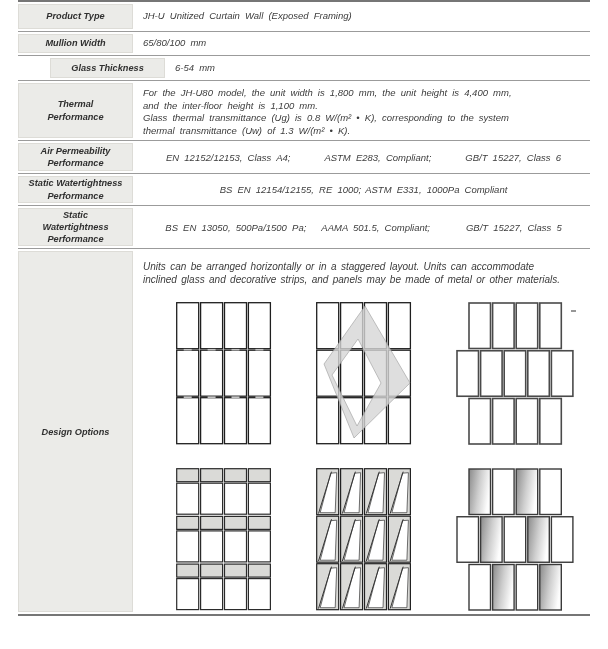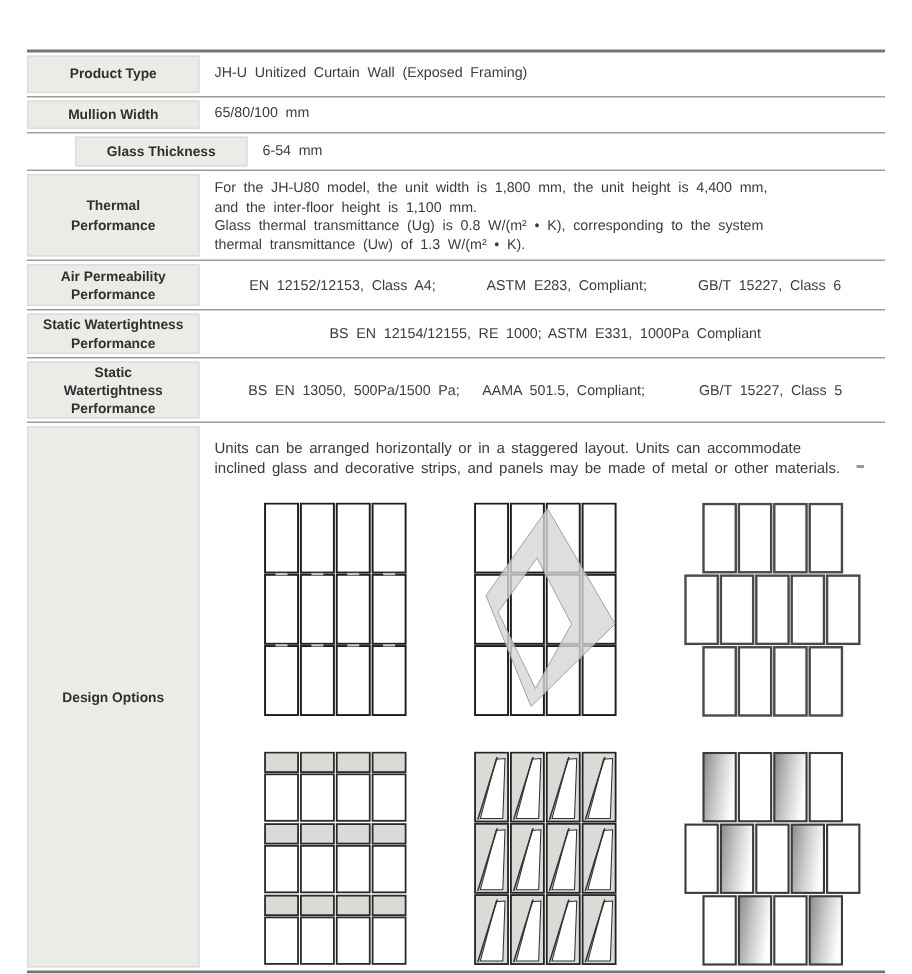--- a/index.html
+++ b/index.html
@@ -2,22 +2,22 @@
 <html><head>
 <meta charset="utf-8">
 <style>
   html,body{margin:0;padding:0;}
   body{
     width:608px;height:649px;background:#ffffff;position:relative;
     font-family:"Liberation Sans",sans-serif;color:#3c3c3c;
     -webkit-font-smoothing:antialiased;
   }
   .spec-table{
-    position:absolute;left:18px;top:33px;width:572px;
-    border-top:2px solid #767676;border-bottom:2px solid #767676;
+    position:absolute;left:18px;top:0;width:572px;
+    border-top:2px solid #767676;border-bottom:2px solid #767676;font-style:italic;
   }
   .row{display:flex;align-items:stretch;}
   .row + .row{border-top:1px solid #9b9b9b;}
   .lbl{
     flex:0 0 115px;box-sizing:border-box;margin:2px 0;
     background:#ebebe8;border:1px solid #dddcd7;
     display:flex;flex-direction:column;justify-content:center;
     text-align:center;font-weight:bold;font-size:9.2px;color:#303030;
     line-height:1.32;letter-spacing:0;
   }

